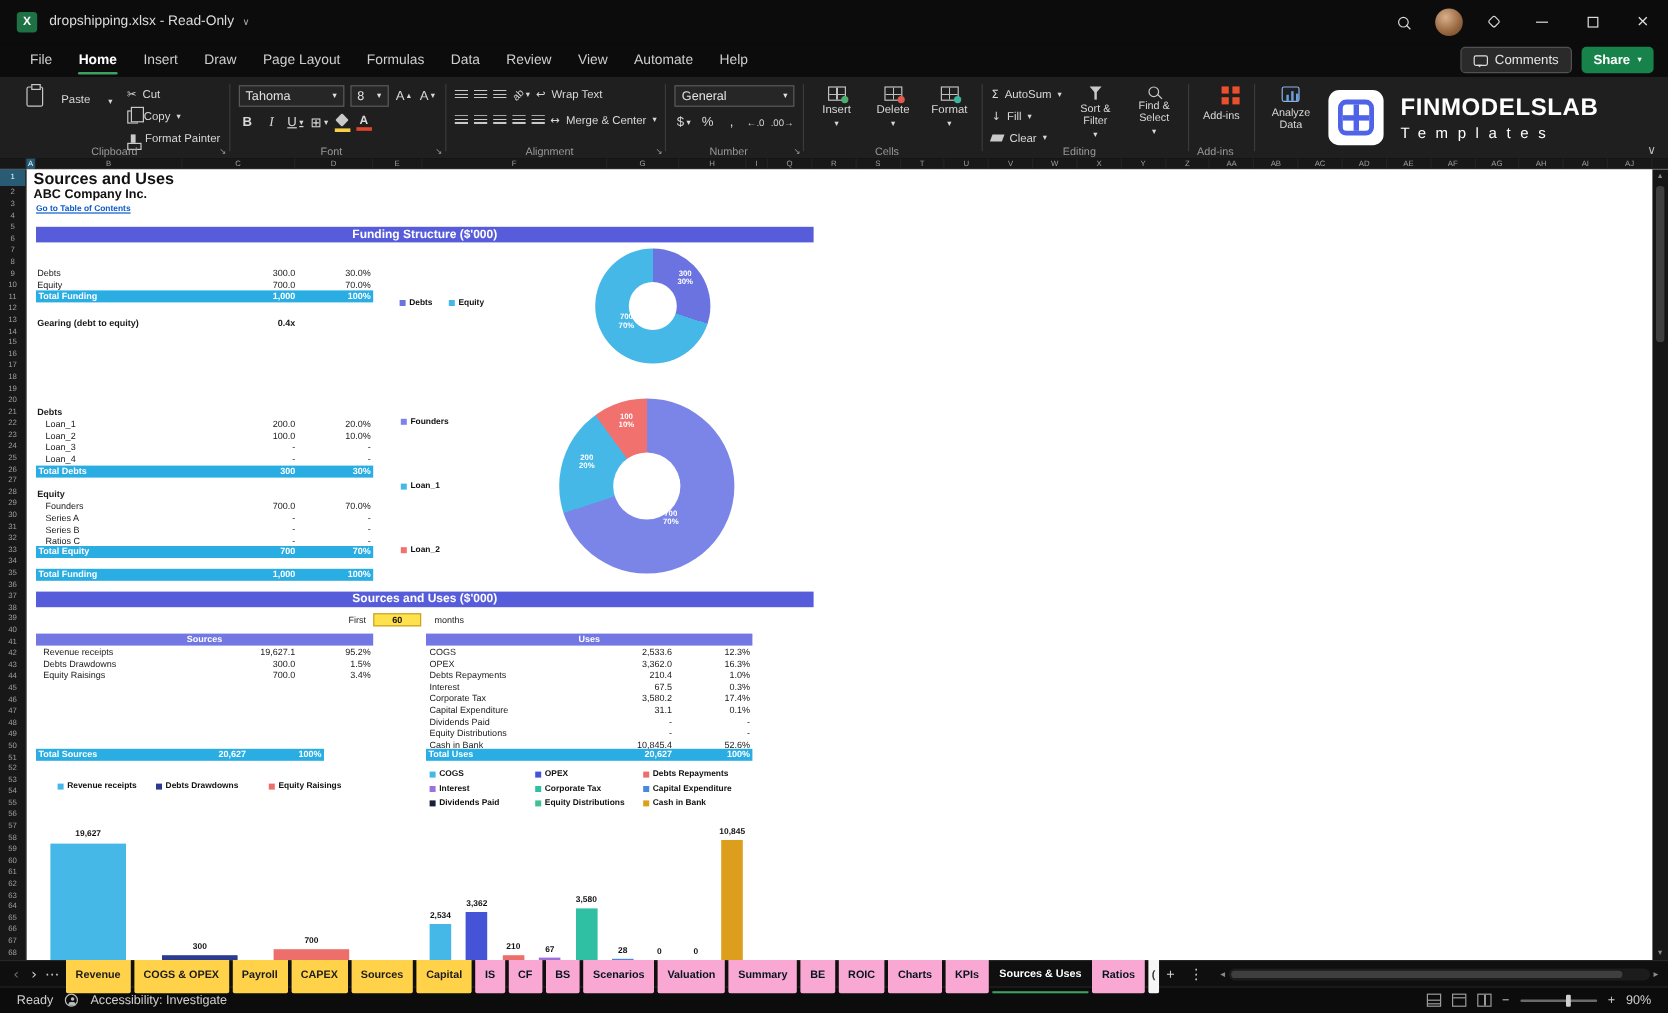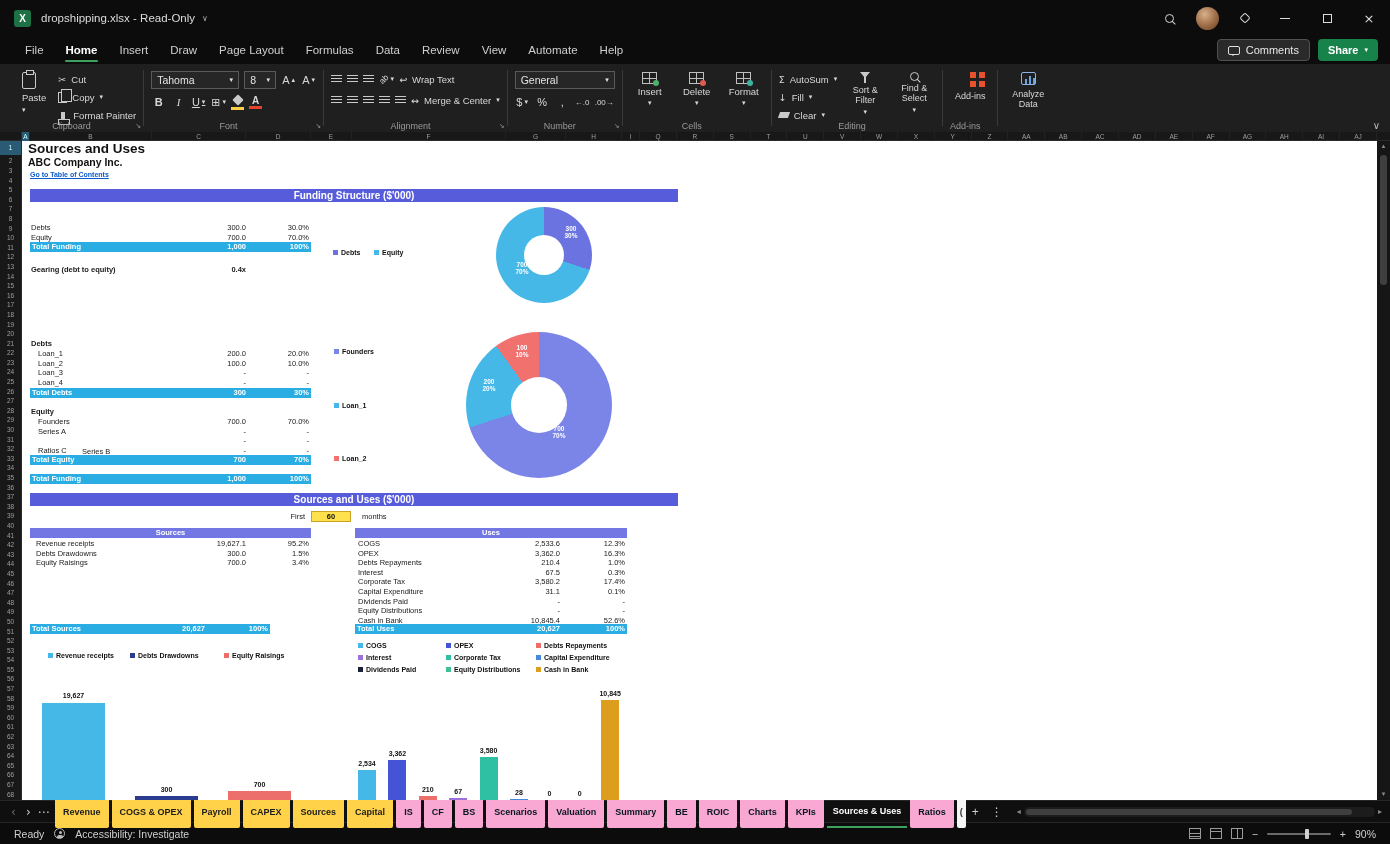--- a/index.html
+++ b/index.html
@@ -38,21 +38,21 @@
   .share-btn{height:22px;display:flex;align-items:center;gap:6px;background:#17824A;border-radius:4px;
      padding:0 10px;font-size:11px;color:#fff;font-weight:bold}
   .dd{font-size:7px;color:inherit}
 
   
   .ribbon{height:68px;background:#1f1f1f;display:flex;align-items:stretch;color:#d8d8d8;position:relative;padding-left:10px}
   .rgroup{position:relative;padding:5px 7px 13px;display:flex;align-items:flex-start;gap:7px}
   .glabel{position:absolute;bottom:1px;left:0;right:10px;text-align:center;font-size:9px;color:#999}
   .launch{position:absolute;right:2px;bottom:2px;font-size:7px;color:#999}
   .gdiv{width:1px;background:#3a3a3a;margin:6px 0}
-  .paste-btn{display:flex;flex-direction:column;align-items:flex-start;gap:3px;font-size:9.5px;padding:3px 5px}
+  .paste-btn{display:flex;flex-direction:row;align-items:flex-end;gap:15px;font-size:9.5px;padding:3px 5px}
   .ic-clip{width:14px;height:17px;border:1px solid #c9c9c9;border-radius:2px;position:relative}
   .ic-clip::before{content:"";position:absolute;left:3px;top:-3px;width:6px;height:3px;background:#1f1f1f;border:1px solid #c9c9c9}
   .stack{display:flex;flex-direction:column;gap:4px;font-size:9.5px;padding-top:3px}
   .sbtn{display:flex;align-items:center;gap:5px;height:14px;white-space:nowrap}
   .ic-copy{width:9px;height:11px;border:1px solid #c9c9c9;position:relative}
   .ic-copy::after{content:"";position:absolute;left:2px;top:-4px;width:9px;height:11px;border:1px solid #c9c9c9;background:#1f1f1f}
   .ic-painter{width:4px;height:7px;background:#c9c9c9;position:relative;margin:0 3px}
   .ic-painter::after{content:"";position:absolute;left:-3px;top:7px;width:10px;height:4px;border:1px solid #c9c9c9}
   .fcol{display:flex;flex-direction:column;gap:5px;padding-top:2px}
   .frow{display:flex;gap:5px;align-items:center}
@@ -392,20 +392,29 @@
     </div>
     <div class="gdiv"></div>
 
     <div class="rgroup">
       <div class="tall" style="width:46px">
         <span class="ic-analyze"></span>
         <span>Analyze Data</span>
       </div>
     </div>
 
+    <div class="brand">
+      <div class="logo-ic">
+          <div class="logo-in"></div>
+        </div>
+      <div>
+        <div class="bt1">FINMODELSLAB</div>
+        <div class="bt2">Templates</div>
+      </div>
+    </div>
     <div class="collapse g">∨</div>
   </div>
 
   <div class="colheaders">
     <div class="corner"></div>
     <div id="colheads" style="display:flex">
         <div class="colcell selcol" style="width: 8px;">A</div>
         <div class="colcell" style="width: 122px;">B</div>
         <div class="colcell" style="width: 94px;">C</div>
         <div class="colcell" style="width: 65px;">D</div>
@@ -577,21 +586,21 @@
         <div style="position: absolute; left: 242px; top: 227.2px; width: 45px; line-height: 9.6px; font-size: 7.5px; text-align: right;">-</div>
         <div style="position: absolute; left: 16px; top: 236.8px; line-height: 9.6px; font-size: 7.5px;">Loan_4</div>
         <div style="position: absolute; left: 154px; top: 236.8px; width: 70px; line-height: 9.6px; font-size: 7.5px; text-align: right;">-</div>
         <div style="position: absolute; left: 242px; top: 236.8px; width: 45px; line-height: 9.6px; font-size: 7.5px; text-align: right;">-</div>
         <div style="position: absolute; left: 16px; top: 276px; line-height: 9.6px; font-size: 7.5px;">Founders</div>
         <div style="position: absolute; left: 154px; top: 276px; width: 70px; line-height: 9.6px; font-size: 7.5px; text-align: right;">700.0</div>
         <div style="position: absolute; left: 242px; top: 276px; width: 45px; line-height: 9.6px; font-size: 7.5px; text-align: right;">70.0%</div>
         <div style="position: absolute; left: 16px; top: 285.6px; line-height: 9.6px; font-size: 7.5px;">Series A</div>
         <div style="position: absolute; left: 154px; top: 285.6px; width: 70px; line-height: 9.6px; font-size: 7.5px; text-align: right;">-</div>
         <div style="position: absolute; left: 242px; top: 285.6px; width: 45px; line-height: 9.6px; font-size: 7.5px; text-align: right;">-</div>
-        <div style="position: absolute; left: 16px; top: 306px; line-height: 9.6px; font-size: 7.5px; margin-left: 44px;">Series B</div>
+        <div style="position: absolute; left: 16px; top: 296px; line-height: 9.6px; font-size: 7.5px;">Series B</div>
         <div style="position: absolute; left: 154px; top: 295.2px; width: 70px; line-height: 9.6px; font-size: 7.5px; text-align: right;">-</div>
         <div style="position: absolute; left: 242px; top: 295.2px; width: 45px; line-height: 9.6px; font-size: 7.5px; text-align: right;">-</div>
         <div style="position: absolute; left: 16px; top: 304.8px; line-height: 9.6px; font-size: 7.5px;">Ratios C</div>
         <div style="position: absolute; left: 154px; top: 304.8px; width: 70px; line-height: 9.6px; font-size: 7.5px; text-align: right;">-</div>
         <div style="position: absolute; left: 242px; top: 304.8px; width: 45px; line-height: 9.6px; font-size: 7.5px; text-align: right;">-</div>
         <div style="position: absolute; left: 14px; top: 398px; line-height: 9.6px; font-size: 7.5px;">Revenue receipts</div>
         <div style="position: absolute; left: 154px; top: 398px; width: 70px; line-height: 9.6px; font-size: 7.5px; text-align: right;">19,627.1</div>
         <div style="position: absolute; left: 242px; top: 398px; width: 45px; line-height: 9.6px; font-size: 7.5px; text-align: right;">95.2%</div>
         <div style="position: absolute; left: 14px; top: 407.6px; line-height: 9.6px; font-size: 7.5px;">Debts Drawdowns</div>
         <div style="position: absolute; left: 154px; top: 407.6px; width: 70px; line-height: 9.6px; font-size: 7.5px; text-align: right;">300.0</div>

